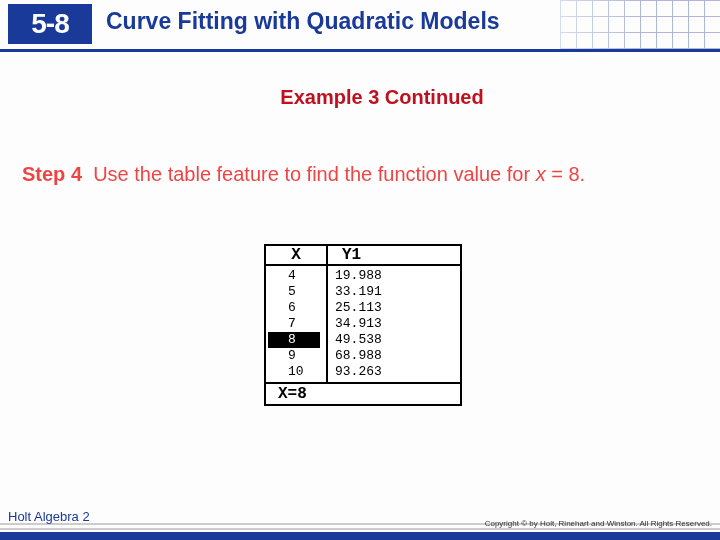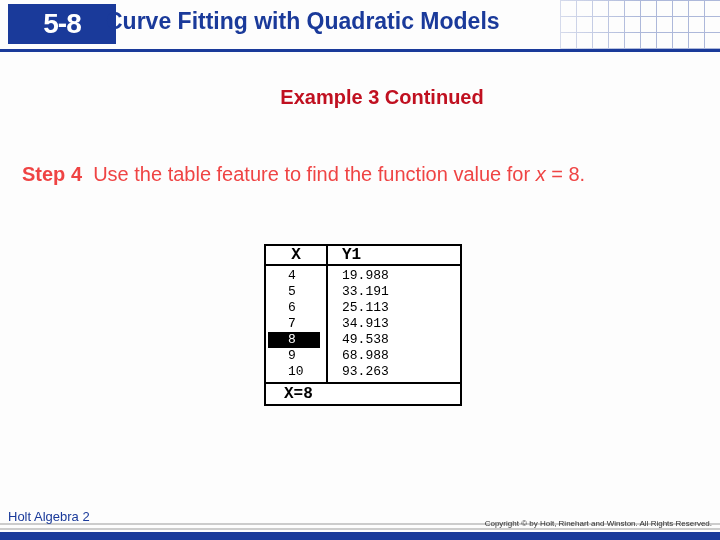--- a/index.html
+++ b/index.html
@@ -36,21 +36,21 @@
     top: 0;
     right: 80px;
     width: 160px;
     height: 52px;
     background: linear-gradient(90deg, #fdfdfd 0%, rgba(253,253,253,0) 100%);
   }
   .lesson-box {
     position: absolute;
     top: 4px;
     left: 8px;
-    width: 108px;
+    width: 84px;
     height: 40px;
     background: #1a3a9a;
     color: #fff;
     font-family: "Arial Black", Arial, sans-serif;
     font-weight: 900;
     font-size: 28px;
     display: flex;
     align-items: center;
     justify-content: center;
     letter-spacing: -1px;
@@ -104,33 +104,33 @@
   .calc-head {
     display: flex;
     border-bottom: 2px solid #000;
     font-weight: bold;
     font-size: 16px;
   }
   .calc-head .cx { width: 62px; border-right: 2px solid #000; padding: 1px 6px; text-align: center; }
   .calc-head .cy { flex: 1; padding: 1px 14px; }
   .calc-body { display: flex; height: 116px; }
   .calc-body .cx { width: 62px; border-right: 2px solid #000; padding: 2px 4px 2px 22px; font-size: 13px; }
-  .calc-body .cy { flex: 1; padding: 2px 14px; font-size: 13px; }
+  .calc-body .cy { flex: 1; padding: 2px 7px; font-size: 13px; }
   .calc-row { height: 16px; line-height: 16px; white-space: pre; }
   .calc-row.sel { background: #000; color: #fff; padding-left: 0; margin-left: -18px; padding-left: 4px; width: 44px; }
   .calc-body .cx .calc-row.sel {
     background: #000;
     color: #fff;
     margin-left: -20px;
     padding-left: 20px;
     width: 52px;
   }
   .calc-foot {
     border-top: 2px solid #000;
-    padding: 2px 18px;
+    padding: 2px 12px;
     font-size: 16px;
     font-weight: bold;
   }
   .footer-bar {
     position: absolute;
     bottom: 0;
     left: 0;
     width: 720px;
     height: 20px;
     background: repeating-linear-gradient(0deg, #ccc 0 2px, transparent 2px 5px);

